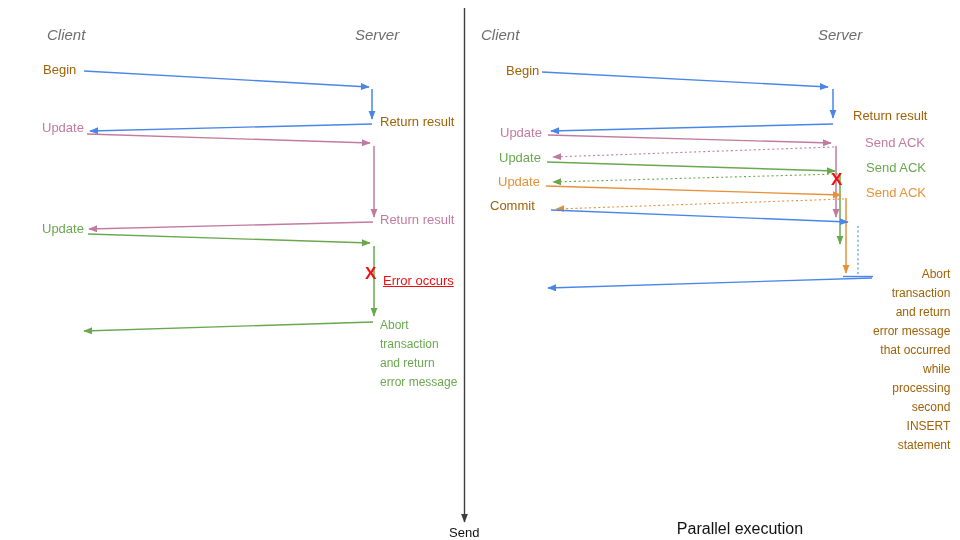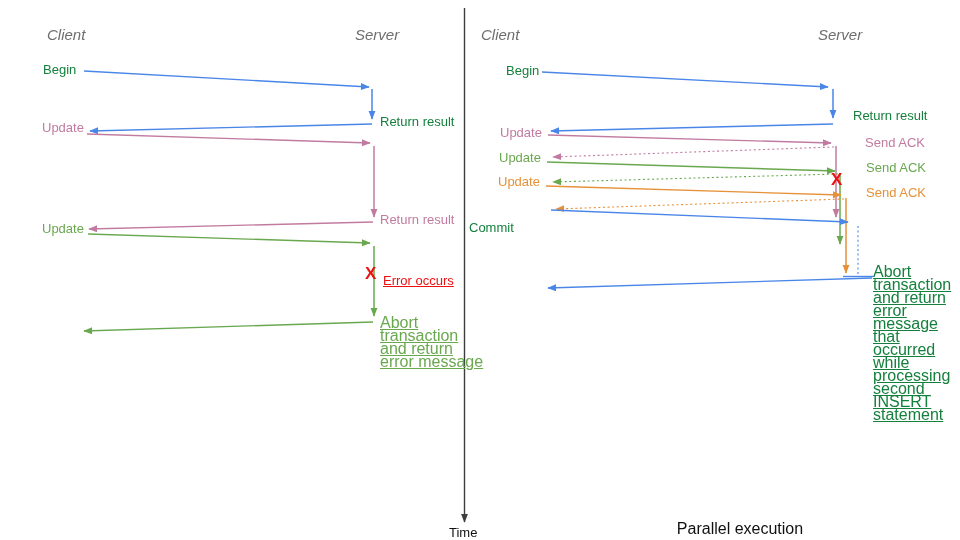--- a/index.html
+++ b/index.html
@@ -4,23 +4,23 @@
 <style>
   html,body{margin:0;padding:0;background:#ffffff;}
   #stage{
     position:relative;width:960px;height:540px;overflow:hidden;background:#ffffff;
     font-family:"Liberation Sans", sans-serif;
   }
   #wires{position:absolute;left:0;top:0;width:960px;height:540px;}
   .lbl{position:absolute;font-size:13px;line-height:1.15;white-space:nowrap;}
   .hdr{font-style:italic;font-size:15px;color:#6e6e6e;}
   .title{font-size:16px;color:#111111;width:200px;text-align:center;white-space:nowrap;}
-  .multi{white-space:pre-line;font-size:16px;line-height:13px;text-decoration:underline;}
+  .multi{white-space:pre-line;font-size:12px;line-height:19px;}
   .xmark{font-size:17px;font-weight:800;color:#ee1111;line-height:1;}
-  .blue{color:#15803d;}
+  .blue{color:#a16207;text-align:right;}
   .pink{color:#c27ba0;}
   .green{color:#6aa84f;}
   .orange{color:#e69138;}
   .red{color:#ee1111;}
   .timelbl{font-size:13px;color:#111111;}
 </style>
 </head>
 <body>
 
 <div id="stage">
@@ -105,31 +105,31 @@
 
   <div class="lbl pink" style="left:500px;top:126px;">Update</div>
   <div class="lbl pink" style="left:865px;top:136px;">Send ACK</div>
 
   <div class="lbl green" style="left:499px;top:151px;">Update</div>
   <div class="lbl green" style="left:866px;top:161px;">Send ACK</div>
 
   <div class="lbl orange" style="left:498px;top:175px;">Update</div>
   <div class="lbl orange" style="left:866px;top:186px;">Send ACK</div>
 
-  <div class="lbl blue" style="left:469px;top:199px;margin-top:22px;">Commit</div>
+  <div class="lbl blue" style="left:490px;top:199px;">Commit</div>
   <div class="lbl xmark" style="left:831px;top:171px;">X</div>
 
   <div class="lbl blue multi" style="left:873px;top:265px;">Abort
 transaction
 and return
 error message
 that occurred
 while
 processing
 second
 INSERT
 statement</div>
 
   <div class="lbl title" style="left:640px;top:504px;margin-top:16px;">Parallel execution</div>
 
-  <div class="lbl timelbl" style="left:449px;top:526px;">Time</div>
+  <div class="lbl timelbl" style="left:449px;top:526px;">Send</div>
 
 </div>
 
 </body></html>

